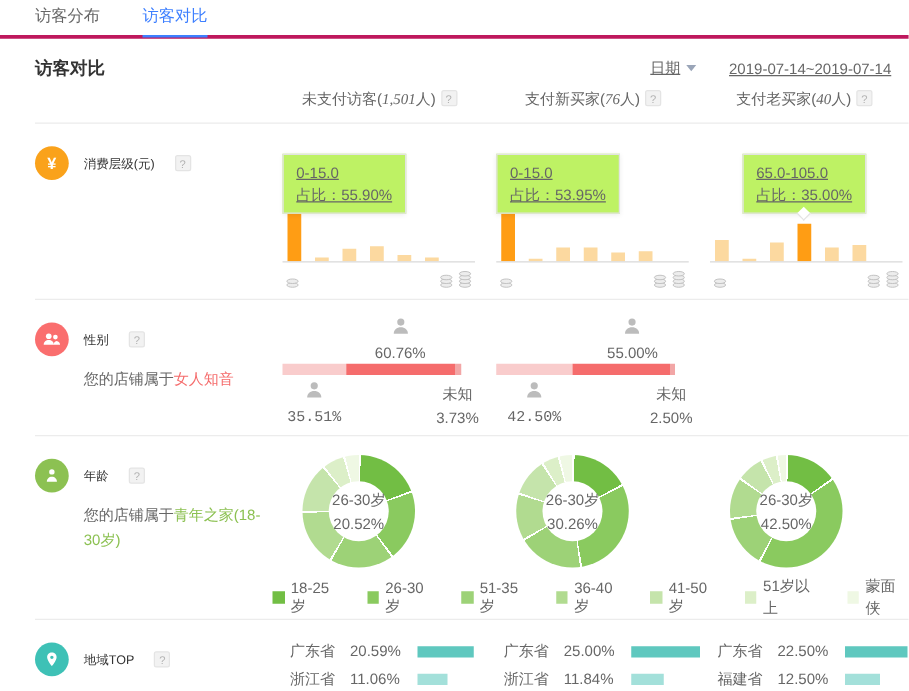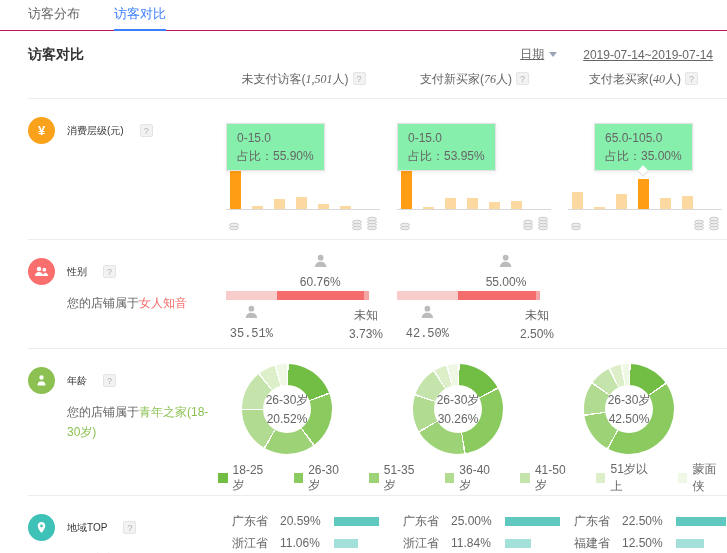--- a/index.html
+++ b/index.html
@@ -1,21 +1,21 @@
 <!DOCTYPE html>
 <html><head>
 <meta charset="utf-8">
 <style>
   * { margin:0; padding:0; box-sizing:border-box; }
   html,body { width:727px; height:553px; overflow:hidden; background:#fff;
     font-family:"Liberation Sans", sans-serif; font-size:12px; color:#333; }
 
   
   .tabs { display:flex; align-items:center; height:31px; padding-left:28px;
-    border-bottom:1px solid #be185d; gap:34px; background:#fff; }
+    border-bottom:3px solid #be185d; gap:34px; background:#fff; }
   .tab { font-size:13px; color:#666; cursor:pointer; height:31px; line-height:28px; position:relative; }
   .tab.active { color:#3d7fff; }
   .tab.active::after { content:""; position:absolute; left:0; right:0; bottom:0; height:2px; background:#3d7fff; }
 
   
   .panel-head { display:flex; justify-content:space-between; align-items:center;
     padding:13px 14px 0 28px; height:34px; }
   .panel-title { font-size:14px; font-weight:bold; color:#333; }
   .head-right { display:flex; align-items:center; gap:26px; color:#666;text-decoration:underline; }
   .date-select { cursor:pointer; display:flex; align-items:center; gap:5px; }
@@ -38,23 +38,23 @@
     align-items:center; justify-content:center; font-size:13px; font-weight:bold; flex:none; }
   .sec-title { font-size:10px; color:#333; }
   .sec-desc { margin:8px 0 0 39px; color:#666; line-height:20px; }
   .hl-orange { color:#faa21b; font-weight:bold; }
   .hl-red { color:#f56c6c; }
   .hl-green { color:#8cc152; }
   .hl-teal { color:#3ec1b6; }
 
   
   .consume-cell { position:relative; height:140px; }
-  .tip { position:absolute; top:24px; background:#86efac; border:1px solid #e3e3e3;
+  .tip { position:absolute; top:24px; background:#bef264; border:1px solid #e3e3e3;
     box-shadow:0 1px 4px rgba(0,0,0,.08); padding:5px 10px; line-height:18px; color:#666;
-    white-space:nowrap; z-index:2; }
+    white-space:nowrap; z-index:2;text-decoration:underline; }
   .tip.left { left:8px; }
   .tip.center { left:34px; }
   .tip-caret { position:absolute; bottom:-4.5px; left:50%; margin-left:-4px; width:8px; height:8px;
     background:#fff; border-right:1px solid #e3e3e3; border-bottom:1px solid #e3e3e3; transform:rotate(45deg); }
   .bars { position:absolute; left:12px; bottom:30px; width:148px; display:flex; align-items:flex-end; gap:11px; }
   .bars .bar { width:11px; }
   .axis { position:absolute; left:8px; bottom:29px; width:154px; height:1px; background:#d9d9d9; }
   .coins { position:absolute; left:10px; bottom:8px; width:150px; display:flex;
     justify-content:space-between; align-items:flex-end; }
   .coins-r { display:flex; gap:3px; align-items:flex-end; }

